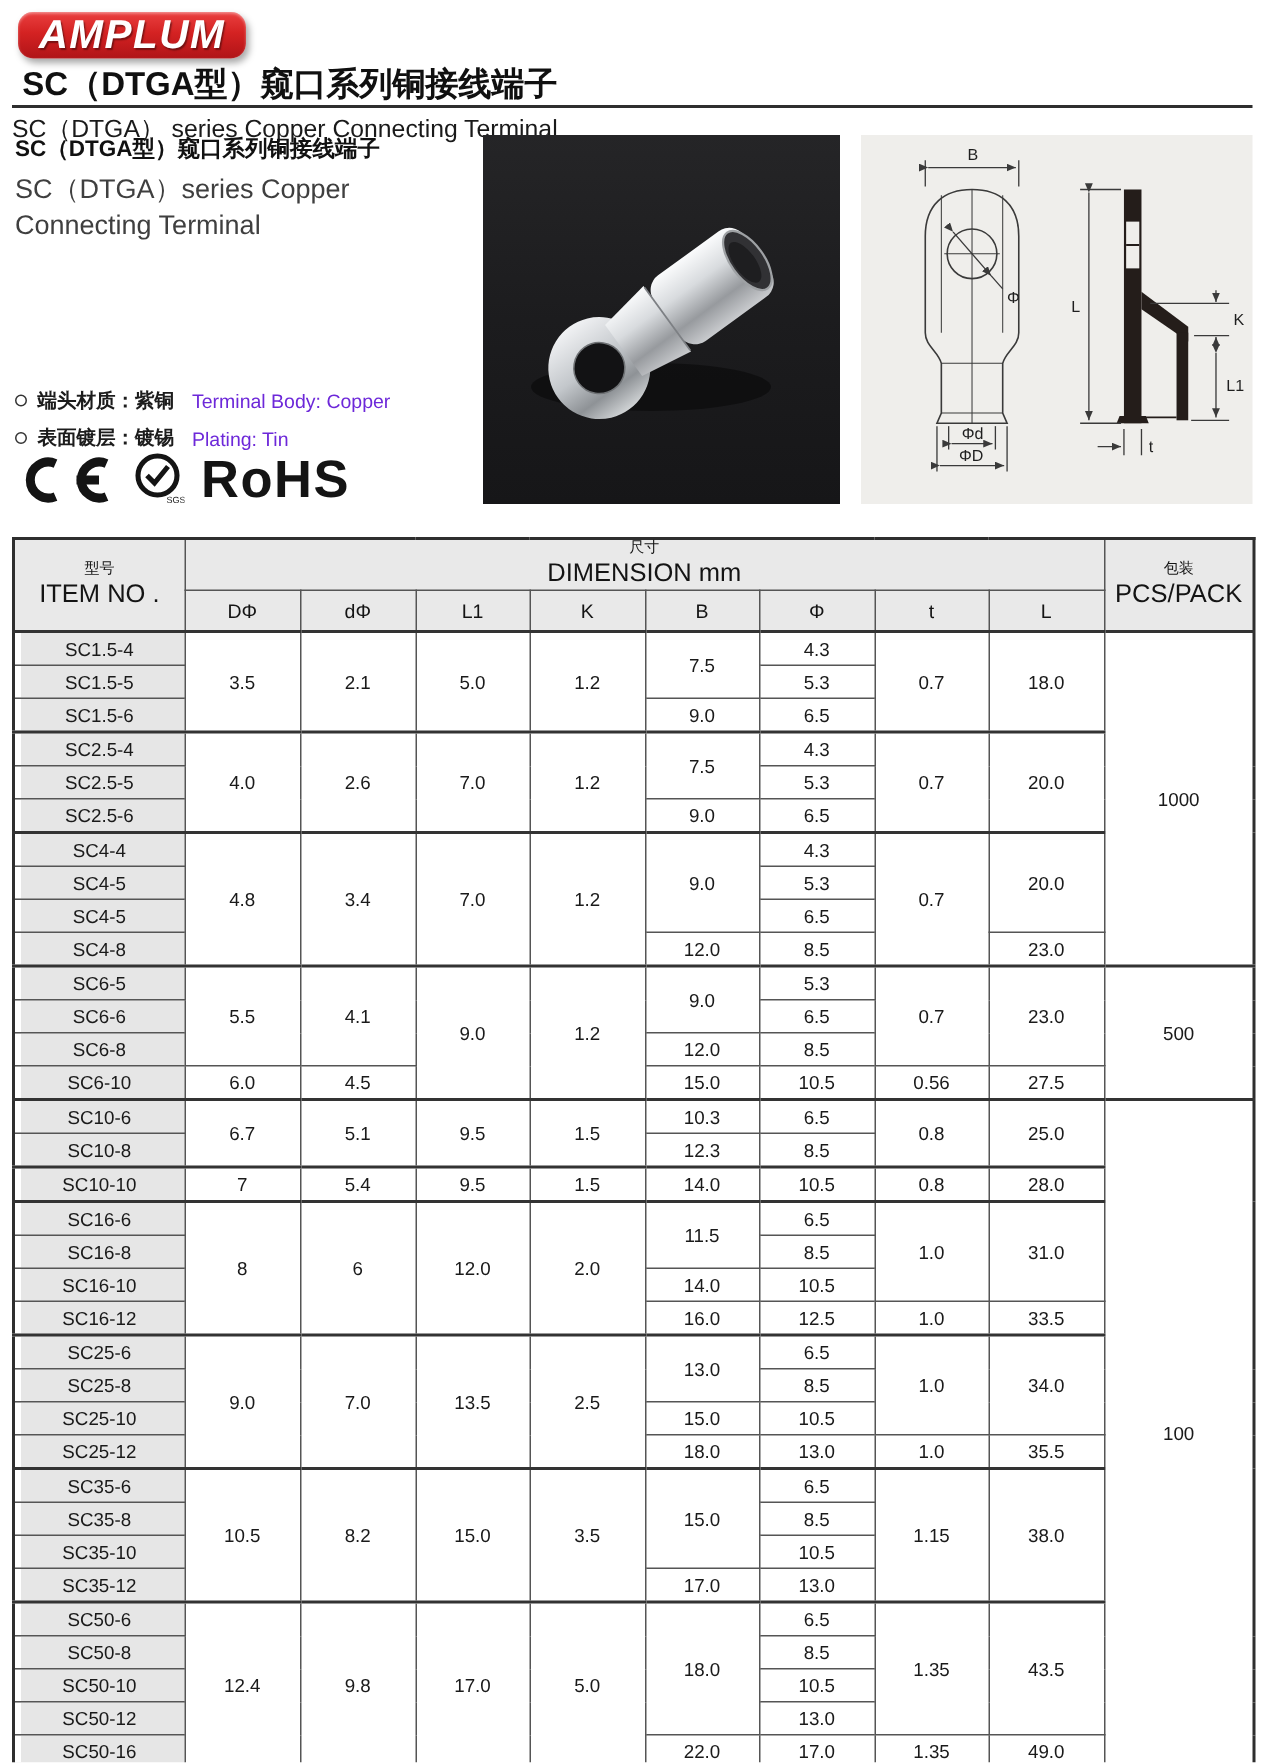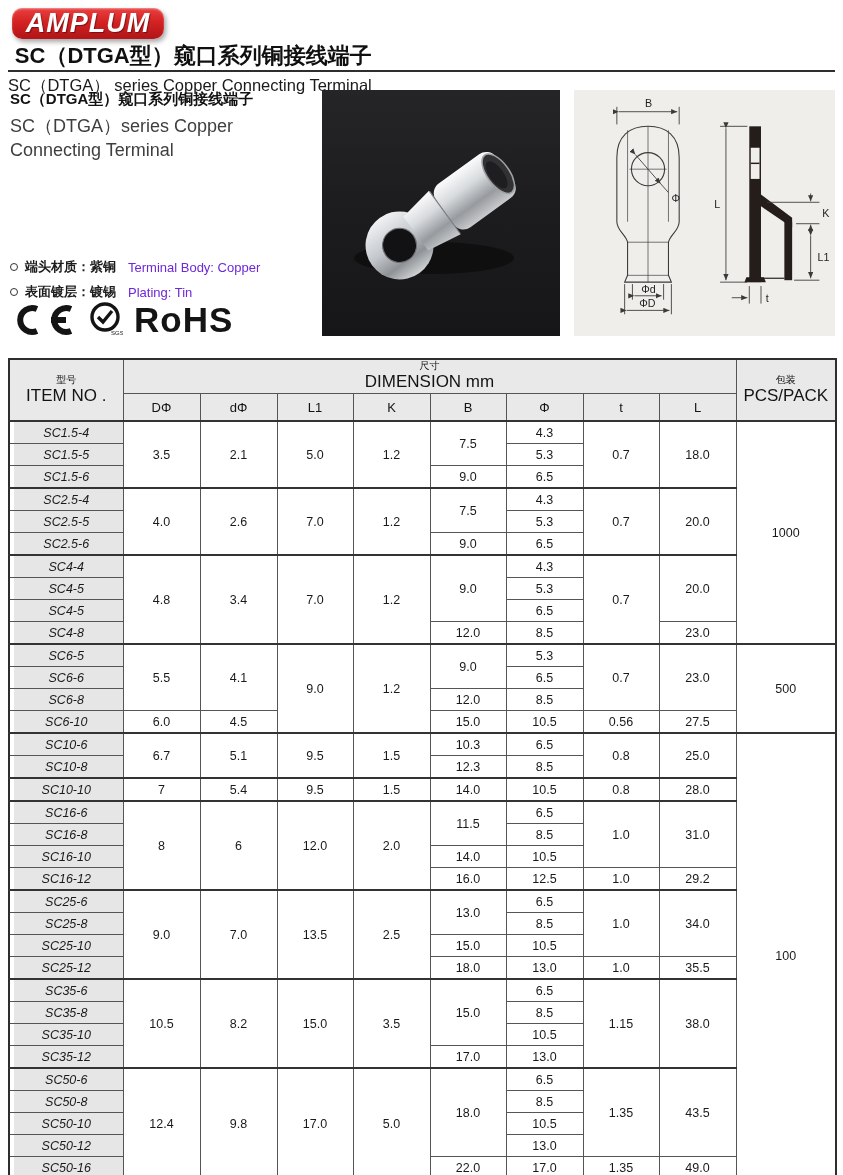--- a/index.html
+++ b/index.html
@@ -47,21 +47,21 @@
     font-size:12.5px;border:2px solid #2e2e2e;
   }
   table.spec th, table.spec td{border:1px solid #555;text-align:center;vertical-align:middle;padding:0;}
   thead th{background:#e9e9e9;font-weight:normal;color:#141414;}
   thead{border-bottom:2px solid #2e2e2e;}
   .hr1 th{height:33px;}
   .hr2 th{height:26px;font-size:13px;}
   .h-zh{font-size:10px;line-height:1.2;}
   .h-en{font-size:17px;line-height:1.2;}
   tbody td{height:21px;color:#1a1a1a;}
-  tbody td.item{background:#e6e6e6;box-shadow:inset 4px 0 0 #ffffff;font-style:italic;}
+  tbody td.item{background:#e6e6e6;box-shadow:inset 4px 0 0 #ffffff;}
   tbody tr.group-start td{border-top:2px solid #333;}
 </style>
 </head>
 <body>
 
 <div class="page">
 
   <div class="top-header">
     <div class="logo">
       <span class="logo-text">AMPLUM</span>
@@ -413,21 +413,21 @@
         <tr>
           <td class="item">SC16-10</td>
           <td>14.0</td>
           <td>10.5</td>
         </tr>
         <tr>
           <td class="item">SC16-12</td>
           <td>16.0</td>
           <td>12.5</td>
           <td>1.0</td>
-          <td>29.2</td>
+          <td>33.5</td>
         </tr>
         <tr class="group-start">
           <td class="item">SC25-6</td>
           <td rowspan="4">9.0</td>
           <td rowspan="4">7.0</td>
           <td rowspan="4">13.5</td>
           <td rowspan="4">2.5</td>
           <td rowspan="2">13.0</td>
           <td>6.5</td>
           <td rowspan="3">1.0</td>

